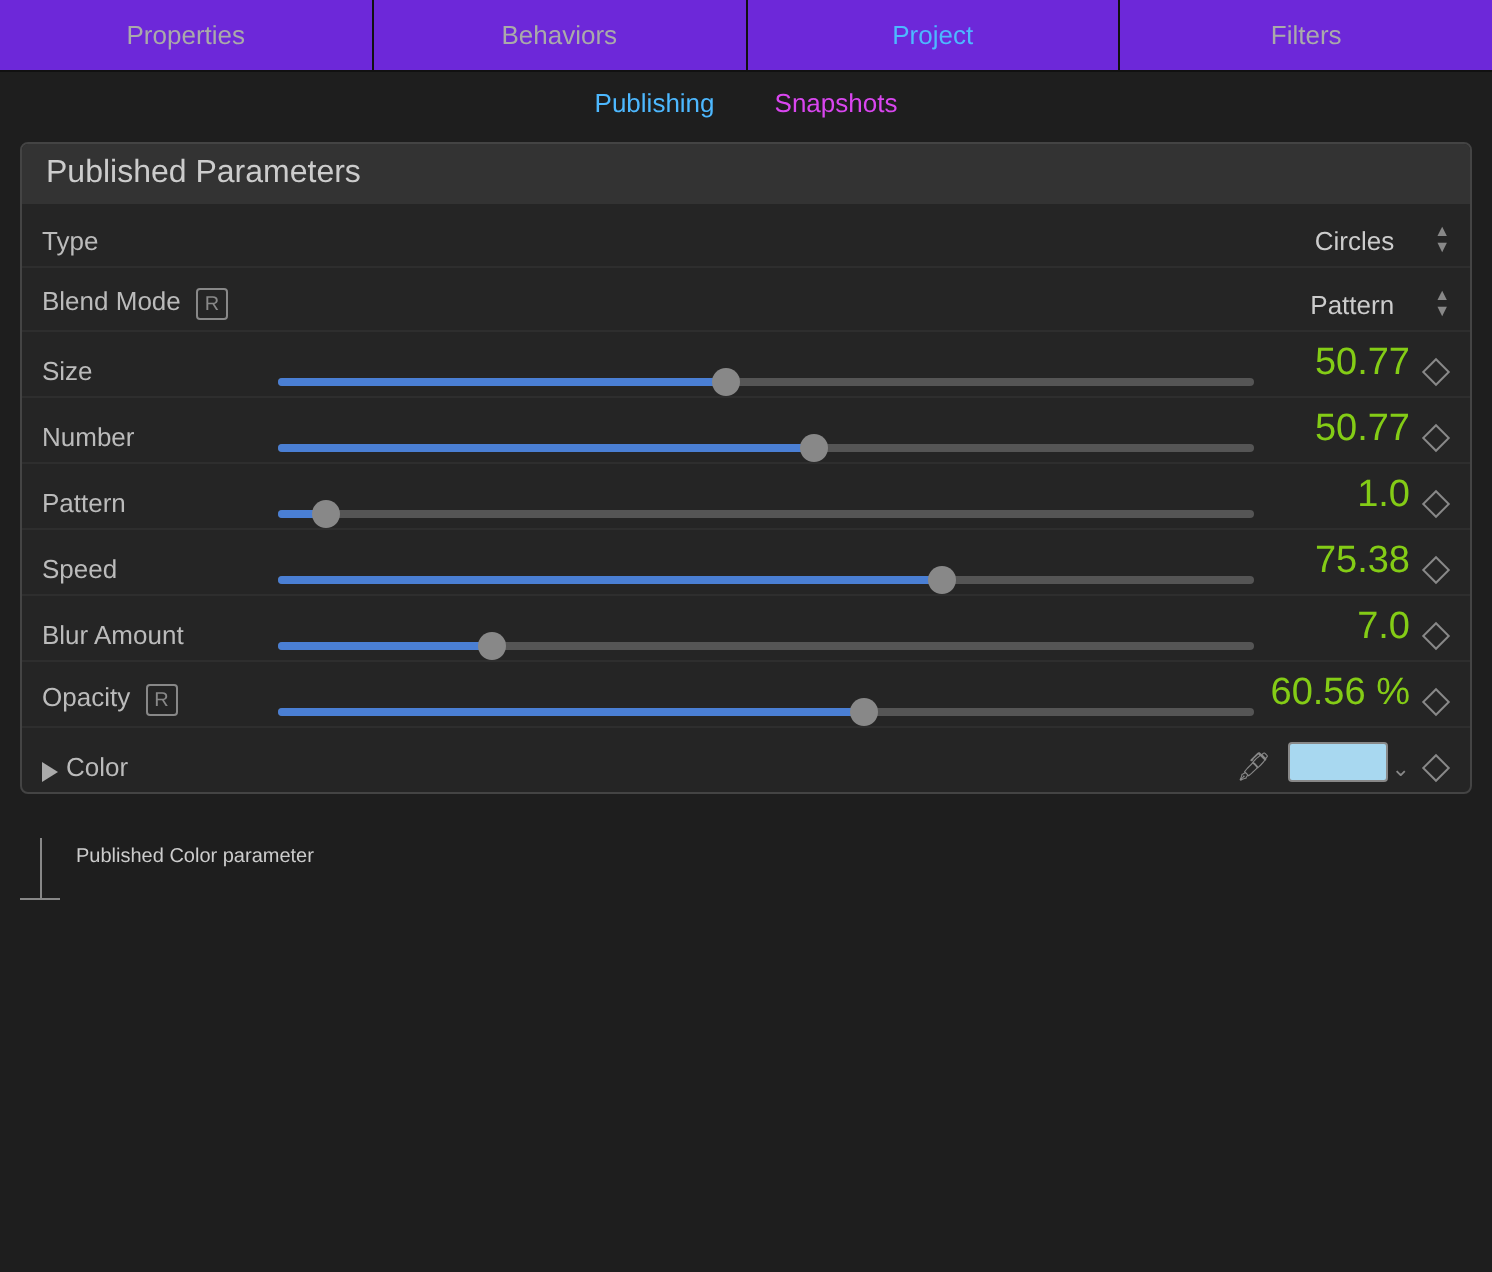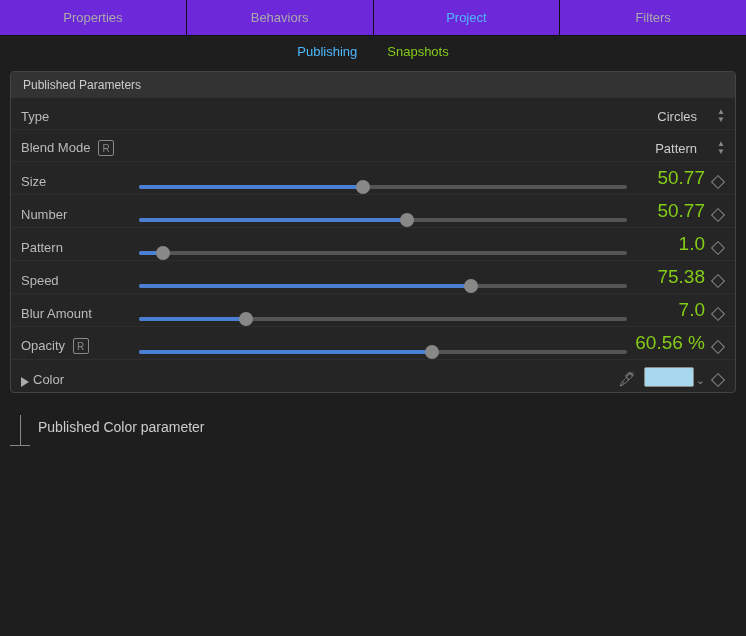--- a/index.html
+++ b/index.html
@@ -35,41 +35,41 @@
     
     .sub-tabs {
       display: flex;
       justify-content: center;
       gap: 30px;
       padding: 8px 0;
       background: #1e1e1e;
     }
     .sub-tab {
       font-size: 13px;
-      color: #84cc16;
+      color: #d946ef;
       cursor: pointer;
     }
     .sub-tab.active {
       color: #4db8ff;
     }
 
     
     .main-panel {
       margin: 4px 10px 10px 10px;
       border: 1px solid #444;
       border-radius: 4px;
       background: #252525;
       overflow: hidden;
     }
 
     
     .section-header {
       background: #333;
       padding: 6px 12px;
-      font-size: 12px;
+      font-size: 16px;
       color: #ccc;
       font-weight: 500;
     }
 
     
     .param-row {
       display: flex;
       align-items: flex-end;
       padding: 5px 10px;
       border-bottom: 1px solid #2e2e2e;
@@ -235,21 +235,21 @@
       height: 30px;
       background: #888;
       margin-left: 10px;
     }
     .annotation-hline {
       width: 20px;
       height: 1px;
       background: #888;
     }
     .annotation-text {
-      font-size: 14px;
+      font-size: 10px;
       color: #ccc;
       padding-top: 4px;
     }
 
     .no-slider {
       flex: 1;
     }
   </style>
 </head>
 <body>

